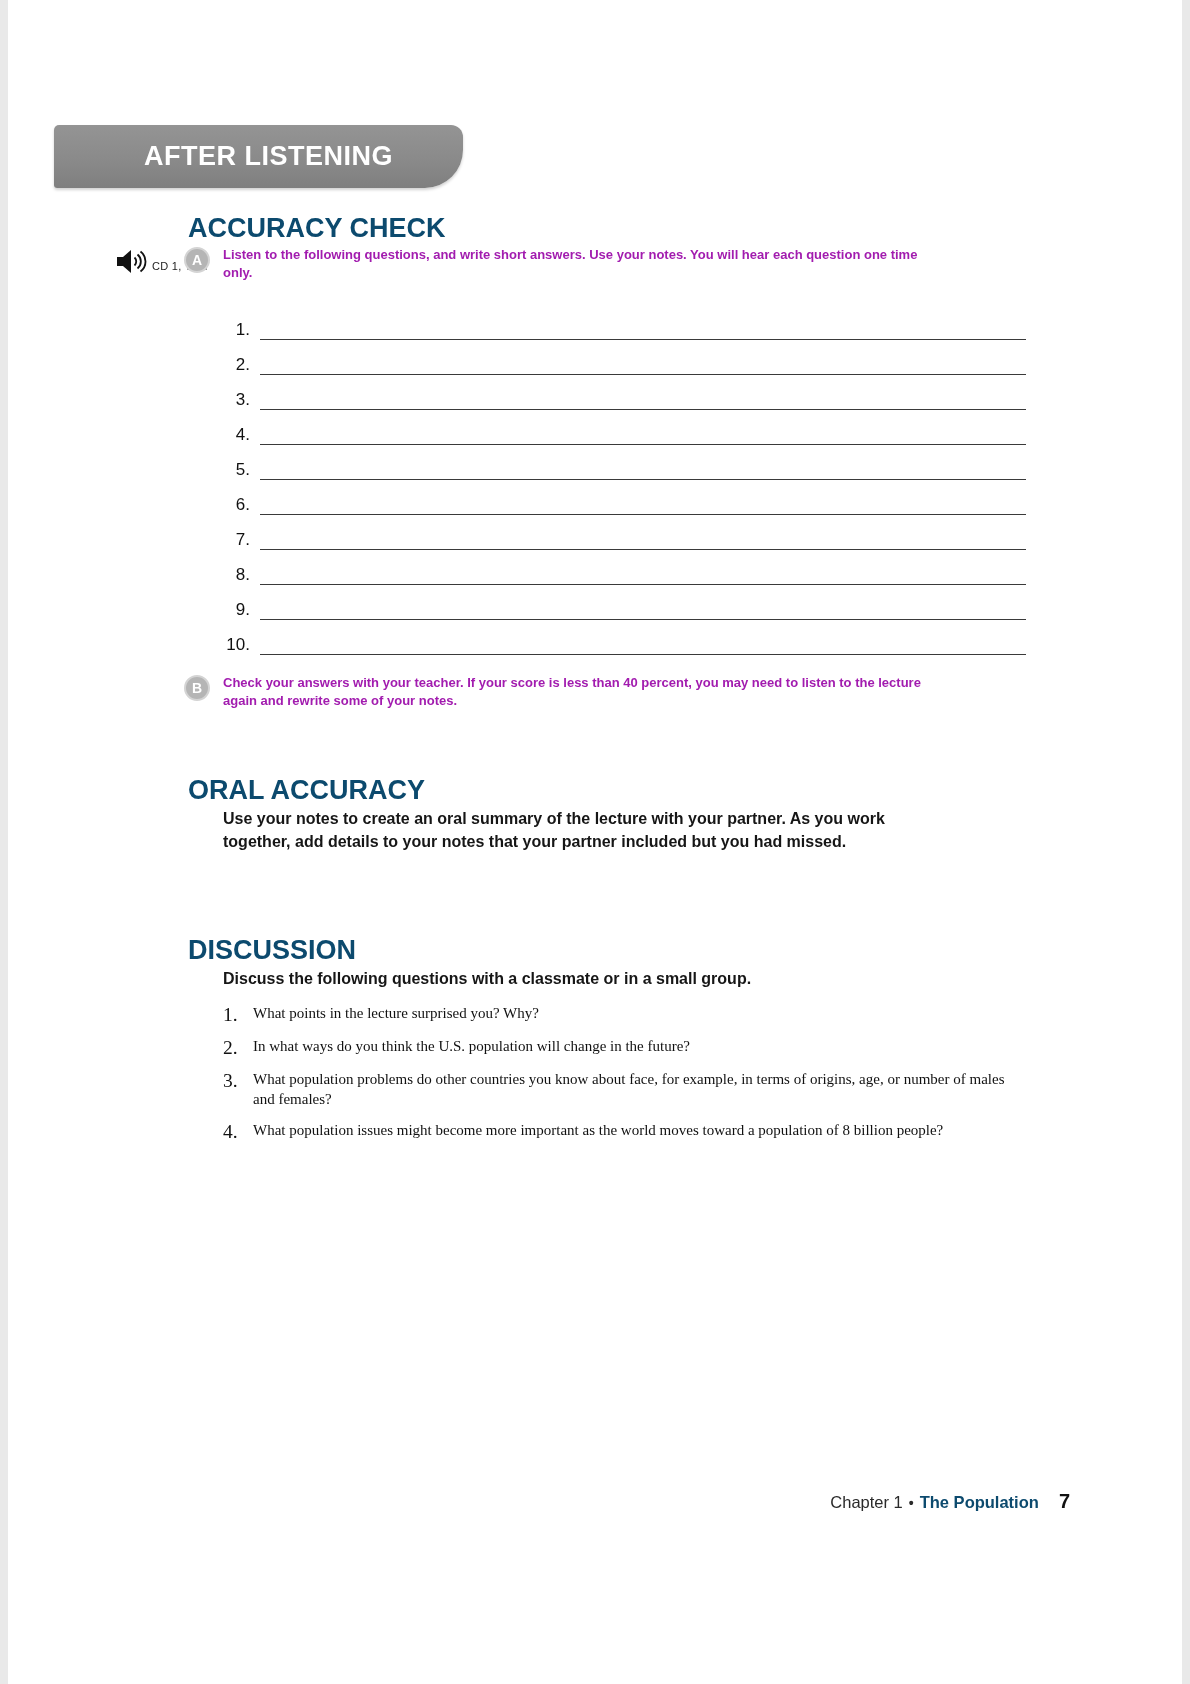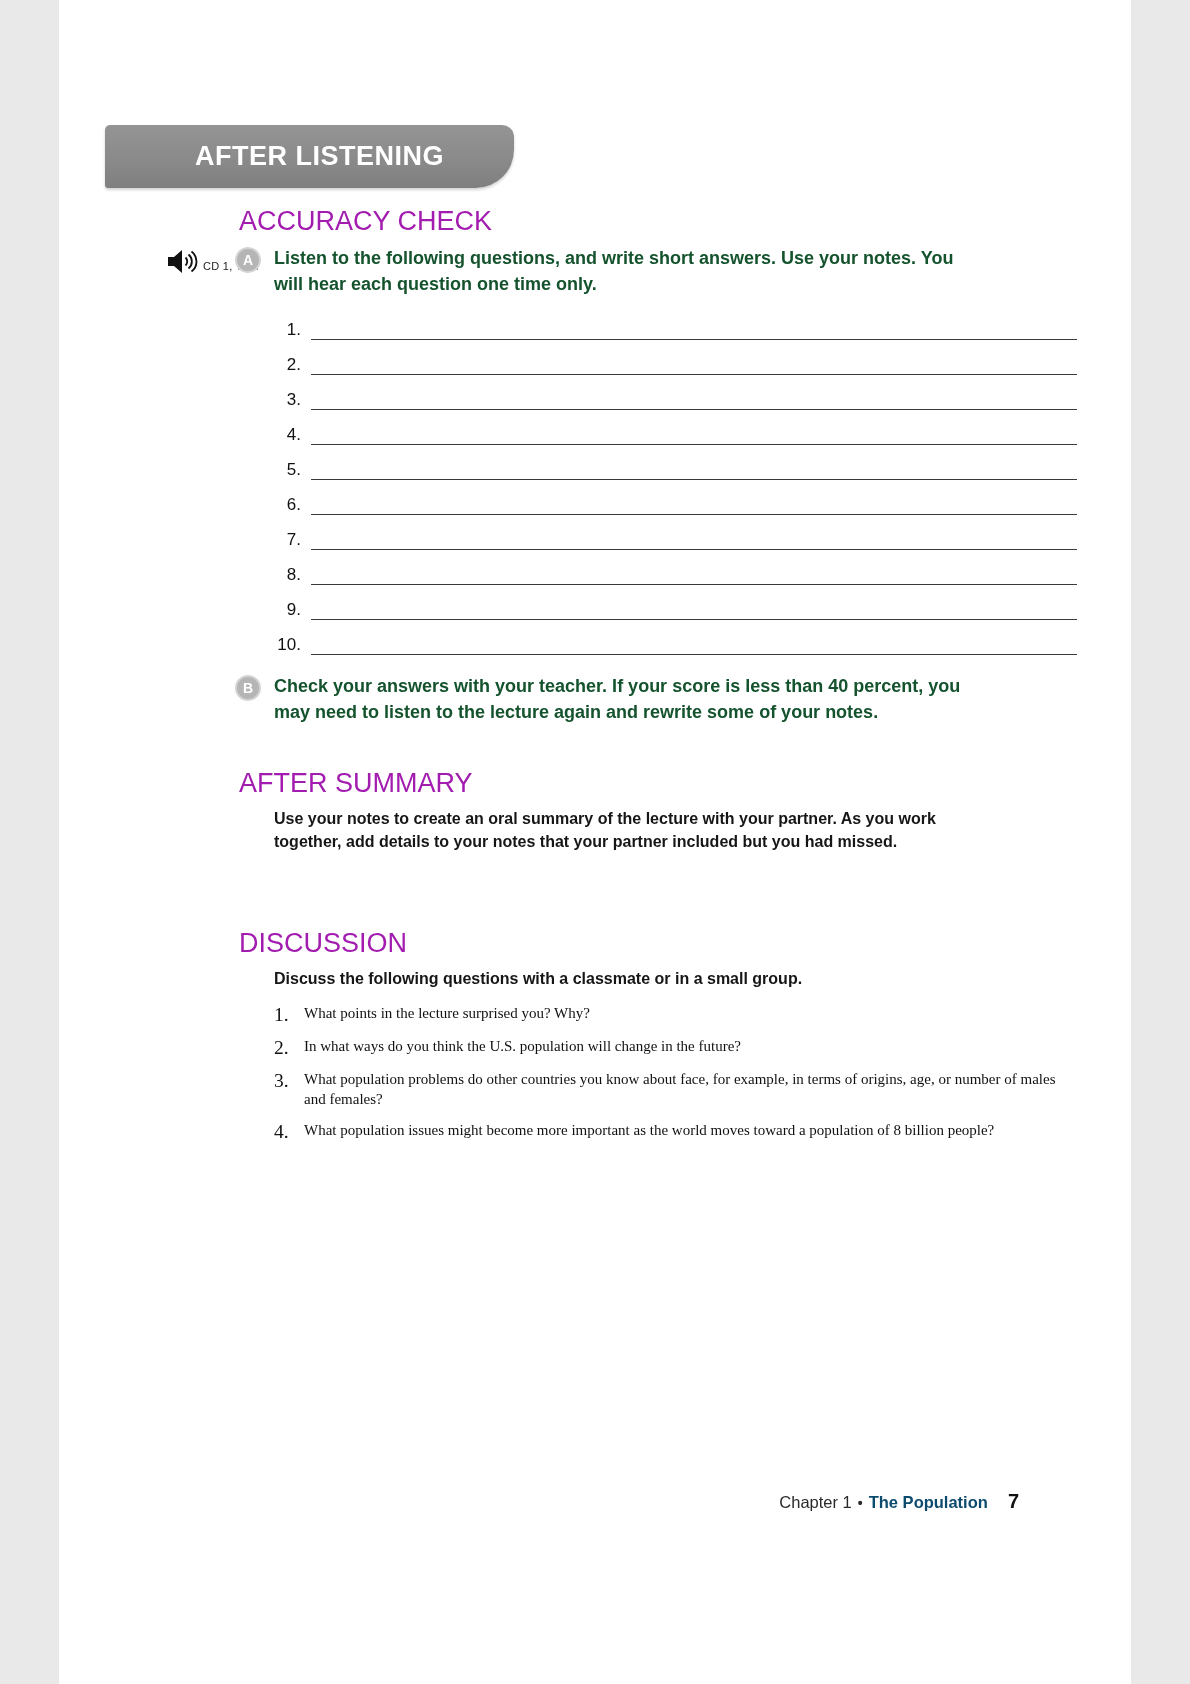--- a/index.html
+++ b/index.html
@@ -1,19 +1,19 @@
 <!DOCTYPE html>
 <html><head>
 <meta charset="utf-8">
 <style>
   * { margin:0; padding:0; box-sizing:border-box; }
   html,body { background:#e9e9e9; }
   .page {
     position:relative;
-    width:1072px; height:1684px;
+    width:1174px; height:1684px;
     margin:0 auto;
     background:#ffffff;
     font-family:"Liberation Sans", sans-serif;
     color:#1c1c1c;
     overflow:hidden;
   }
 
   
   .banner {
     position:absolute; left:46px; top:125px;
@@ -23,21 +23,21 @@
     box-shadow:0 2px 3px rgba(0,0,0,0.18);
     display:flex; align-items:center;
     padding-left:90px;
   }
   .banner-title {
     color:#ffffff; font-size:27px; font-weight:bold; letter-spacing:0.5px;
   }
 
   
   .sec-heading {
-    font-size:27px; font-weight:normal; color:#a21caf; letter-spacing:0px;
+    font-size:27px; font-weight:bold; color:#0c4a6e; letter-spacing:0px;margin-top:7px;
   }
   #accuracy-heading { position:absolute; left:180px; top:206px; }
   #oral-heading     { position:absolute; left:180px; top:768px; }
   #discussion-heading { position:absolute; left:180px; top:928px; }
 
   
   .audio-block {
     position:absolute; left:108px; top:248px; width:62px;
     display:flex; flex-direction:row; align-items:center;
   }
@@ -55,21 +55,21 @@
   .badge {
     flex:0 0 auto;
     width:26px; height:26px; border-radius:50%;
     background:#b5b5b5; border:2px solid #d4d4d4;
     color:#ffffff; font-size:14px; font-weight:bold;
     display:flex; align-items:center; justify-content:center;
     margin-top:1px;
   }
   .task-text {
     margin-left:13px; width:700px;
-    font-size:18px; font-weight:bold; line-height:1.42; color:#14532d;
+    font-size:13px; font-weight:bold; line-height:1.42; color:#a21caf;
   }
 
   
   .answer-lines {
     position:absolute; left:210px; top:305px; width:808px;
   }
   .answer-row {
     display:flex; align-items:flex-end; height:35px;
   }
   .answer-num {
@@ -185,21 +185,21 @@
       <span class="answer-num">10.</span>
       <span class="answer-blank"></span>
     </div>
   </div>
 
   <div class="task" id="task-b">
     <div class="badge">B</div>
     <div class="task-text">Check your answers with your teacher. If your score is less than 40 percent, you may need to listen to the lecture again and rewrite some of your notes.</div>
   </div>
 
-  <div class="sec-heading" id="oral-heading">AFTER SUMMARY</div>
+  <div class="sec-heading" id="oral-heading">ORAL ACCURACY</div>
   <div class="para" id="oral-para">Use your notes to create an oral summary of the lecture with your partner. As you work together, add details to your notes that your partner included but you had missed.</div>
 
   <div class="sec-heading" id="discussion-heading">DISCUSSION</div>
   <div class="para" id="discussion-intro">Discuss the following questions with a classmate or in a small group.</div>
 
   <div class="questions">
     <div class="q-row">
       <span class="q-num">1.</span>
       <span class="q-text">What points in the lecture surprised you? Why?</span>
     </div>

